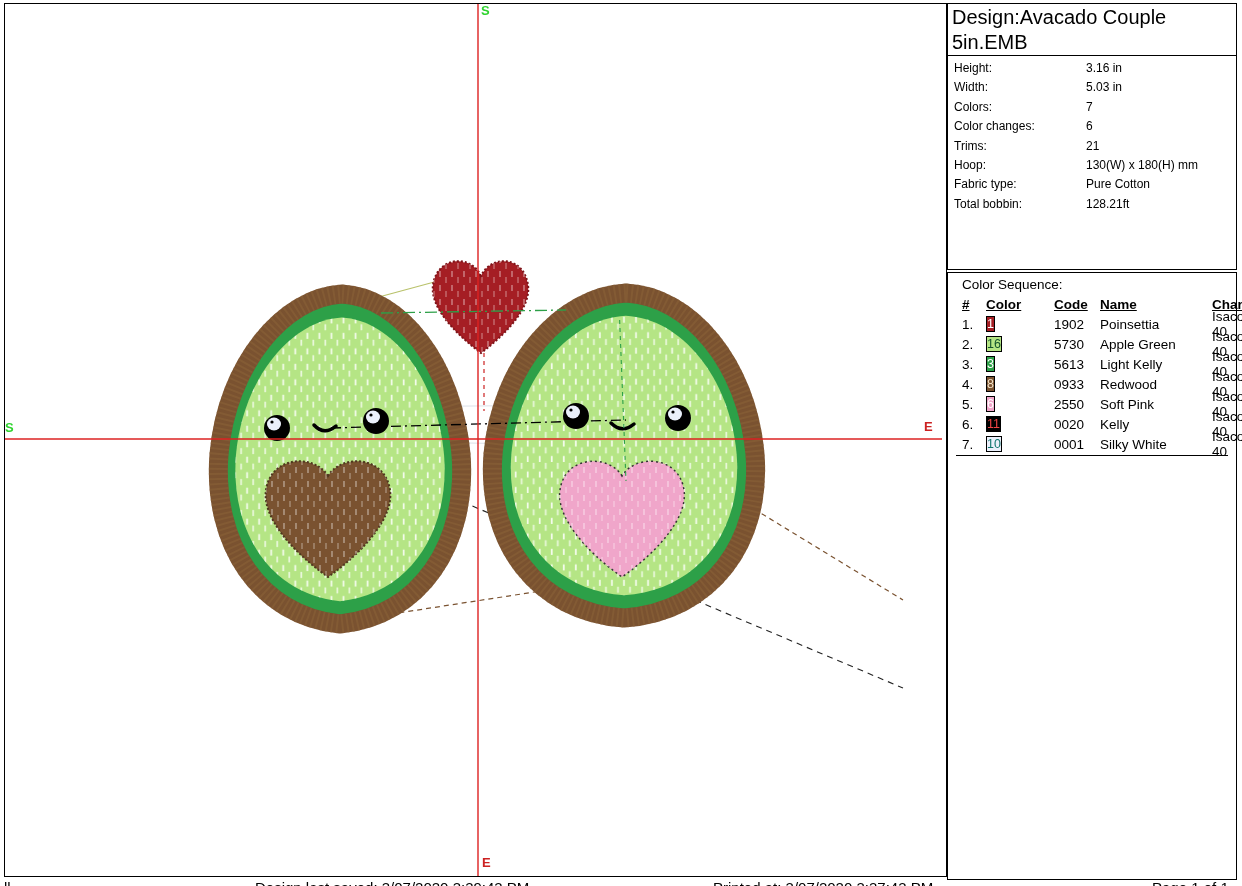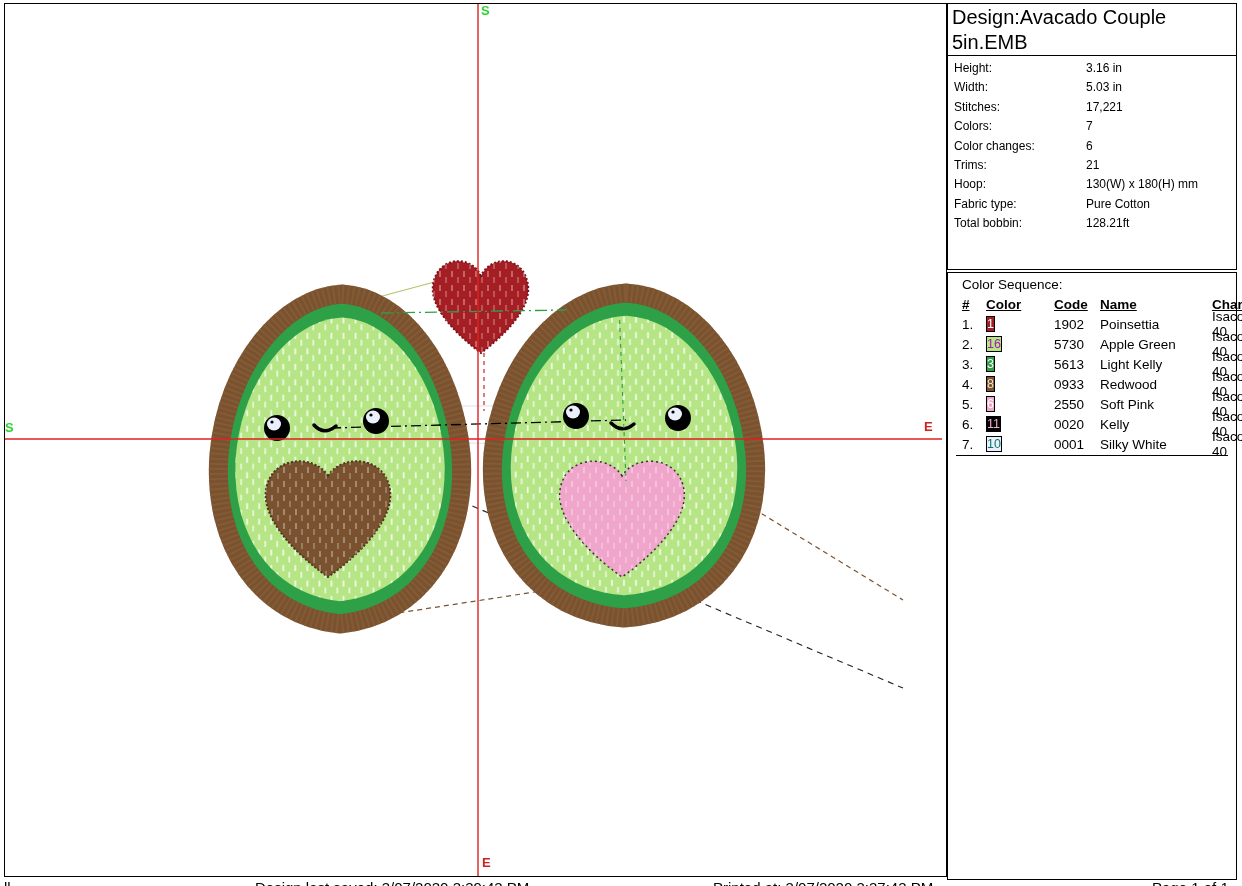--- a/index.html
+++ b/index.html
@@ -134,24 +134,20 @@
   <div id="panel-specs" class="panel">
     <div class="spec-row">
       <span class="spec-label">Height:</span>
       <span class="spec-value">3.16 in</span>
     </div>
     <div class="spec-row">
       <span class="spec-label">Width:</span>
       <span class="spec-value">5.03 in</span>
     </div>
     <div class="spec-row">
-      <span class="spec-label">Stitches:</span>
-      <span class="spec-value">17,221</span>
-    </div>
-    <div class="spec-row">
       <span class="spec-label">Colors:</span>
       <span class="spec-value">7</span>
     </div>
     <div class="spec-row">
       <span class="spec-label">Color changes:</span>
       <span class="spec-value">6</span>
     </div>
     <div class="spec-row">
       <span class="spec-label">Trims:</span>
       <span class="spec-value">21</span>
@@ -182,21 +178,21 @@
 
     <div class="cs-row">
       <span class="c-num">1.</span>
       <span class="c-color"><span class="swatch" style="background-color: rgb(165, 30, 36); color: rgb(255, 255, 255);">1</span></span>
       <span class="c-code">1902</span>
       <span class="c-name">Poinsettia</span>
       <span class="c-chart">Isacord 40</span>
     </div>
     <div class="cs-row">
       <span class="c-num">2.</span>
-      <span class="c-color"><span class="swatch" style="background-color: rgb(181, 229, 133); color: #a21caf;">16</span></span>
+      <span class="c-color"><span class="swatch" style="background-color: rgb(181, 229, 133); color: #14532d;">16</span></span>
       <span class="c-code">5730</span>
       <span class="c-name">Apple Green</span>
       <span class="c-chart">Isacord 40</span>
     </div>
     <div class="cs-row">
       <span class="c-num">3.</span>
       <span class="c-color"><span class="swatch" style="background-color: rgb(45, 160, 72); color: rgb(255, 255, 255);">3</span></span>
       <span class="c-code">5613</span>
       <span class="c-name">Light Kelly</span>
       <span class="c-chart">Isacord 40</span>
@@ -210,21 +206,21 @@
     </div>
     <div class="cs-row">
       <span class="c-num">5.</span>
       <span class="c-color"><span class="swatch" style="background-color: rgb(240, 166, 202); color: rgb(255, 255, 255);">6</span></span>
       <span class="c-code">2550</span>
       <span class="c-name">Soft Pink</span>
       <span class="c-chart">Isacord 40</span>
     </div>
     <div class="cs-row">
       <span class="c-num">6.</span>
-      <span class="c-color"><span class="swatch" style="background-color: rgb(0, 0, 0); color: #f9a8d4;">11</span></span>
+      <span class="c-color"><span class="swatch" style="background-color: rgb(0, 0, 0); color: #ef4444;">11</span></span>
       <span class="c-code">0020</span>
       <span class="c-name">Kelly</span>
       <span class="c-chart">Isacord 40</span>
     </div>
     <div class="cs-row">
       <span class="c-num">7.</span>
       <span class="c-color"><span class="swatch" style="background-color: rgb(234, 240, 251); color: #0f766e;">10</span></span>
       <span class="c-code">0001</span>
       <span class="c-name">Silky White</span>
       <span class="c-chart">Isacord 40</span>

